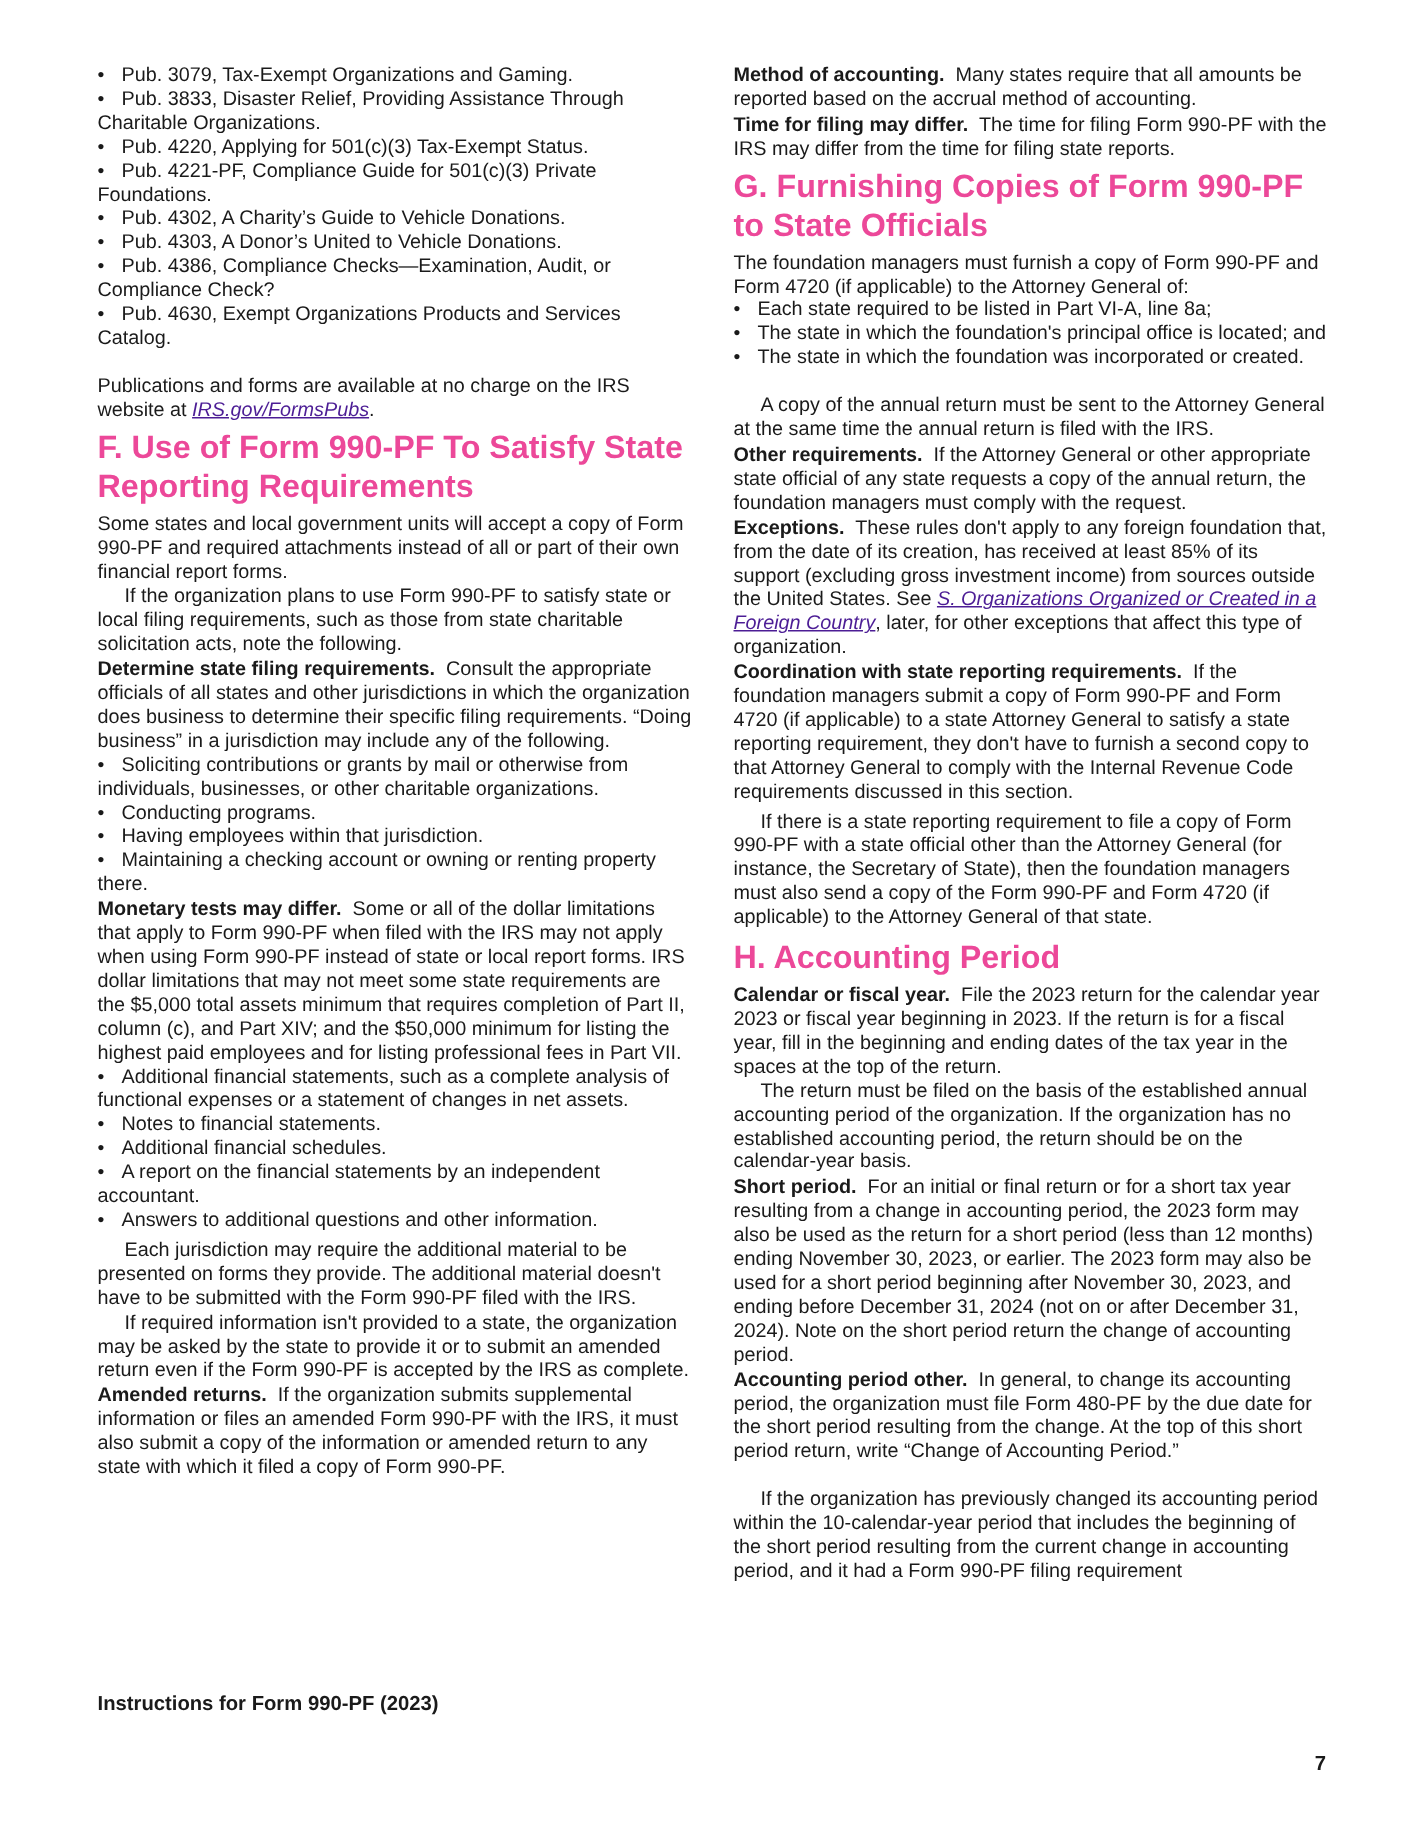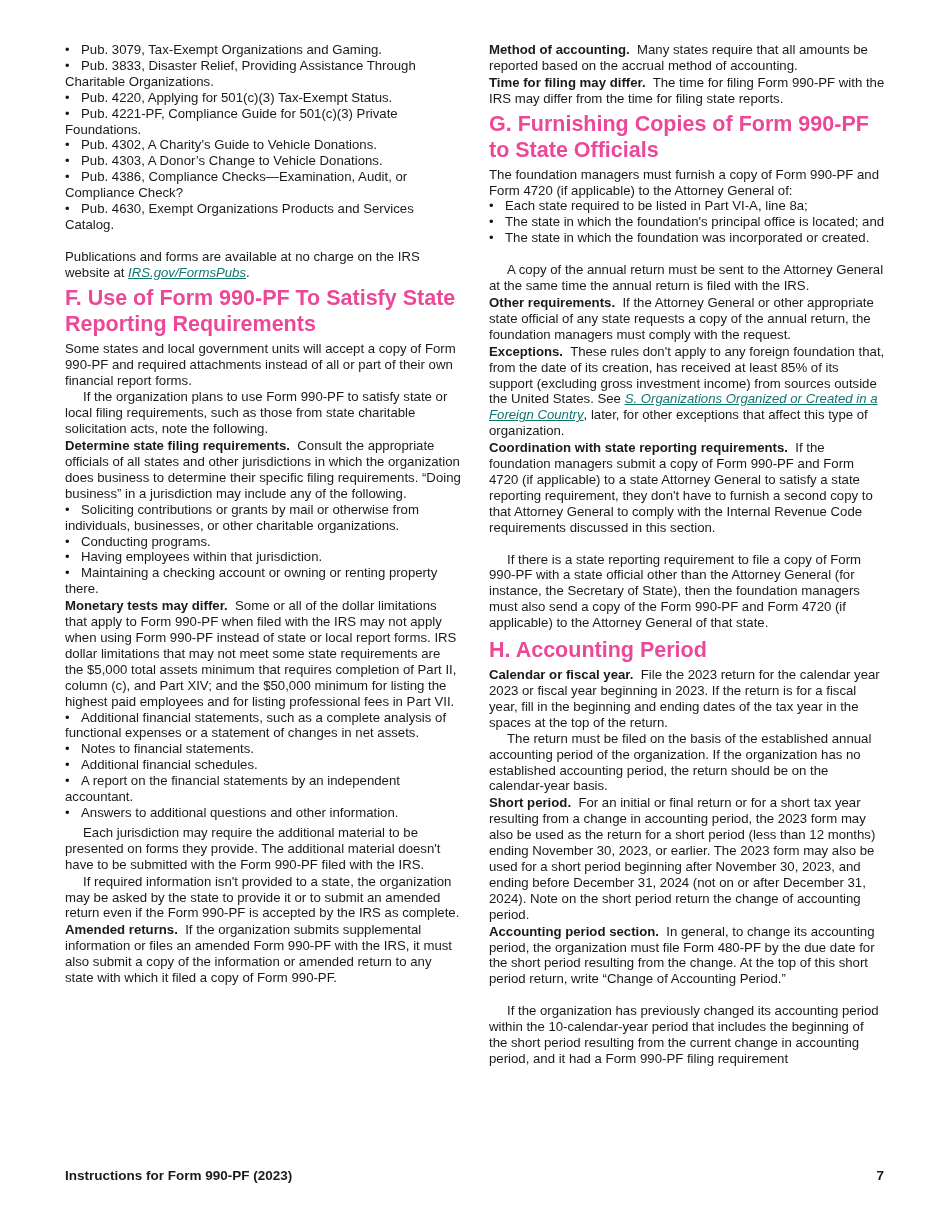--- a/index.html
+++ b/index.html
@@ -8,35 +8,35 @@
   .col { position: absolute; top: 42px; width: 396px; font-size: 13.2px; line-height: 15.9px; }
   .col.left { left: 65px; }
   .col.right { left: 489px; }
   p { margin: 0; }
   .gap { margin-top: 1px; }
   .gap-lg { margin-top: 16px; }
   .indent { text-indent: 18px; }
   .bullet::before { content: "•"; display: inline-block; width: 16px; text-indent: 0; font-size: 13px; }
   .lead { font-weight: bold; }
   h2 { font-size: 21.5px; line-height: 26px; font-weight: bold; margin: 4px 0 4px 0; color: #ec4899; }
-  a { color: #0f766e; font-style: italic; text-decoration: underline; }
-  .footer-left { position: absolute; left: 65px; top: 1168px; font-size: 13.5px; font-weight: bold; }
+  a { color: #4c1d95; font-style: italic; text-decoration: underline; }
+  .footer-left { position: absolute; left: 65px; top: 1128px; font-size: 13.5px; font-weight: bold; }
   .footer-right { position: absolute; right: 66px; top: 1168px; font-size: 13.5px; font-weight: bold; }
 </style>
 </head>
 <body>
 
 <div class="col left">
   <div>
     <p class="bullet">Pub. 3079, Tax-Exempt Organizations and Gaming.</p>
     <p class="bullet">Pub. 3833, Disaster Relief, Providing Assistance Through Charitable Organizations.</p>
     <p class="bullet">Pub. 4220, Applying for 501(c)(3) Tax-Exempt Status.</p>
     <p class="bullet">Pub. 4221-PF, Compliance Guide for 501(c)(3) Private Foundations.</p>
     <p class="bullet">Pub. 4302, A Charity’s Guide to Vehicle Donations.</p>
-    <p class="bullet">Pub. 4303, A Donor’s Change to Vehicle Donations.</p>
+    <p class="bullet">Pub. 4303, A Donor’s United to Vehicle Donations.</p>
     <p class="bullet">Pub. 4386, Compliance Checks—Examination, Audit, or Compliance Check?</p>
     <p class="bullet">Pub. 4630, Exempt Organizations Products and Services Catalog.</p>
   </div>
   <p class="gap-lg"><span>Publications and forms are available at no charge on the IRS website at </span><a>IRS.gov/FormsPubs</a><span>.</span></p>
 
   <h2>F. Use of Form 990-PF To Satisfy State Reporting Requirements</h2>
   <p>Some states and local government units will accept a copy of Form 990-PF and required attachments instead of all or part of their own financial report forms.</p>
   <p class="gap indent">If the organization plans to use Form 990-PF to satisfy state or local filing requirements, such as those from state charitable solicitation acts, note the following.</p>
 
   <p class="gap"><span class="lead">Determine state filing requirements.</span>&nbsp; <span>Consult the appropriate officials of all states and other jurisdictions in which the organization does business to determine their specific filing requirements. “Doing business” in a jurisdiction may include any of the following.</span></p>
@@ -67,26 +67,26 @@
   <p class="bullet">Each state required to be listed in Part VI-A, line 8a;</p>
   <p class="bullet">The state in which the foundation's principal office is located; and</p>
   <p class="bullet">The state in which the foundation was incorporated or created.</p>
   <p class="gap-lg indent">A copy of the annual return must be sent to the Attorney General at the same time the annual return is filed with the IRS.</p>
 
   <p class="gap"><span class="lead">Other requirements.</span>&nbsp; <span>If the Attorney General or other appropriate state official of any state requests a copy of the annual return, the foundation managers must comply with the request.</span></p>
 
   <p class="gap"><span class="lead">Exceptions.</span>&nbsp; <span>These rules don't apply to any foreign foundation that, from the date of its creation, has received at least 85% of its support (excluding gross investment income) from sources outside the United States. See </span><a>S. Organizations Organized or Created in a Foreign Country</a><span>, later, for other exceptions that affect this type of organization.</span></p>
 
   <p class="gap"><span class="lead">Coordination with state reporting requirements.</span>&nbsp; <span>If the foundation managers submit a copy of Form 990-PF and Form 4720 (if applicable) to a state Attorney General to satisfy a state reporting requirement, they don't have to furnish a second copy to that Attorney General to comply with the Internal Revenue Code requirements discussed in this section.</span></p>
-  <p class="indent" style="margin-top:16px">If there is a state reporting requirement to file a copy of Form 990-PF with a state official other than the Attorney General (for instance, the Secretary of State), then the foundation managers must also send a copy of the Form 990-PF and Form 4720 (if applicable) to the Attorney General of that state.</p>
+  <p class="indent" style="margin-top:4px">If there is a state reporting requirement to file a copy of Form 990-PF with a state official other than the Attorney General (for instance, the Secretary of State), then the foundation managers must also send a copy of the Form 990-PF and Form 4720 (if applicable) to the Attorney General of that state.</p>
 
   <h2 style="margin-top:6px">H. Accounting Period</h2>
   <p><span class="lead">Calendar or fiscal year.</span>&nbsp; <span>File the 2023 return for the calendar year 2023 or fiscal year beginning in 2023. If the return is for a fiscal year, fill in the beginning and ending dates of the tax year in the spaces at the top of the return.</span></p>
   <p class="indent">The return must be filed on the basis of the established annual accounting period of the organization. If the organization has no established accounting period, the return should be on the calendar-year basis.</p>
 
   <p class="gap"><span class="lead">Short period.</span>&nbsp; <span>For an initial or final return or for a short tax year resulting from a change in accounting period, the 2023 form may also be used as the return for a short period (less than 12 months) ending November 30, 2023, or earlier. The 2023 form may also be used for a short period beginning after November 30, 2023, and ending before December 31, 2024 (not on or after December 31, 2024). Note on the short period return the change of accounting period.</span></p>
 
-  <p class="gap"><span class="lead">Accounting period section.</span>&nbsp; <span>In general, to change its accounting period, the organization must file Form 480-PF by the due date for the short period resulting from the change. At the top of this short period return, write “Change of Accounting Period.”</span></p>
+  <p class="gap"><span class="lead">Accounting period other.</span>&nbsp; <span>In general, to change its accounting period, the organization must file Form 480-PF by the due date for the short period resulting from the change. At the top of this short period return, write “Change of Accounting Period.”</span></p>
   <p class="indent" style="margin-top:16px">If the organization has previously changed its accounting period within the 10-calendar-year period that includes the beginning of the short period resulting from the current change in accounting period, and it had a Form 990-PF filing requirement</p>
 </div>
 
 <div class="footer-left">Instructions for Form 990-PF (2023)</div>
 <div class="footer-right">7</div>
 
 </body></html>

